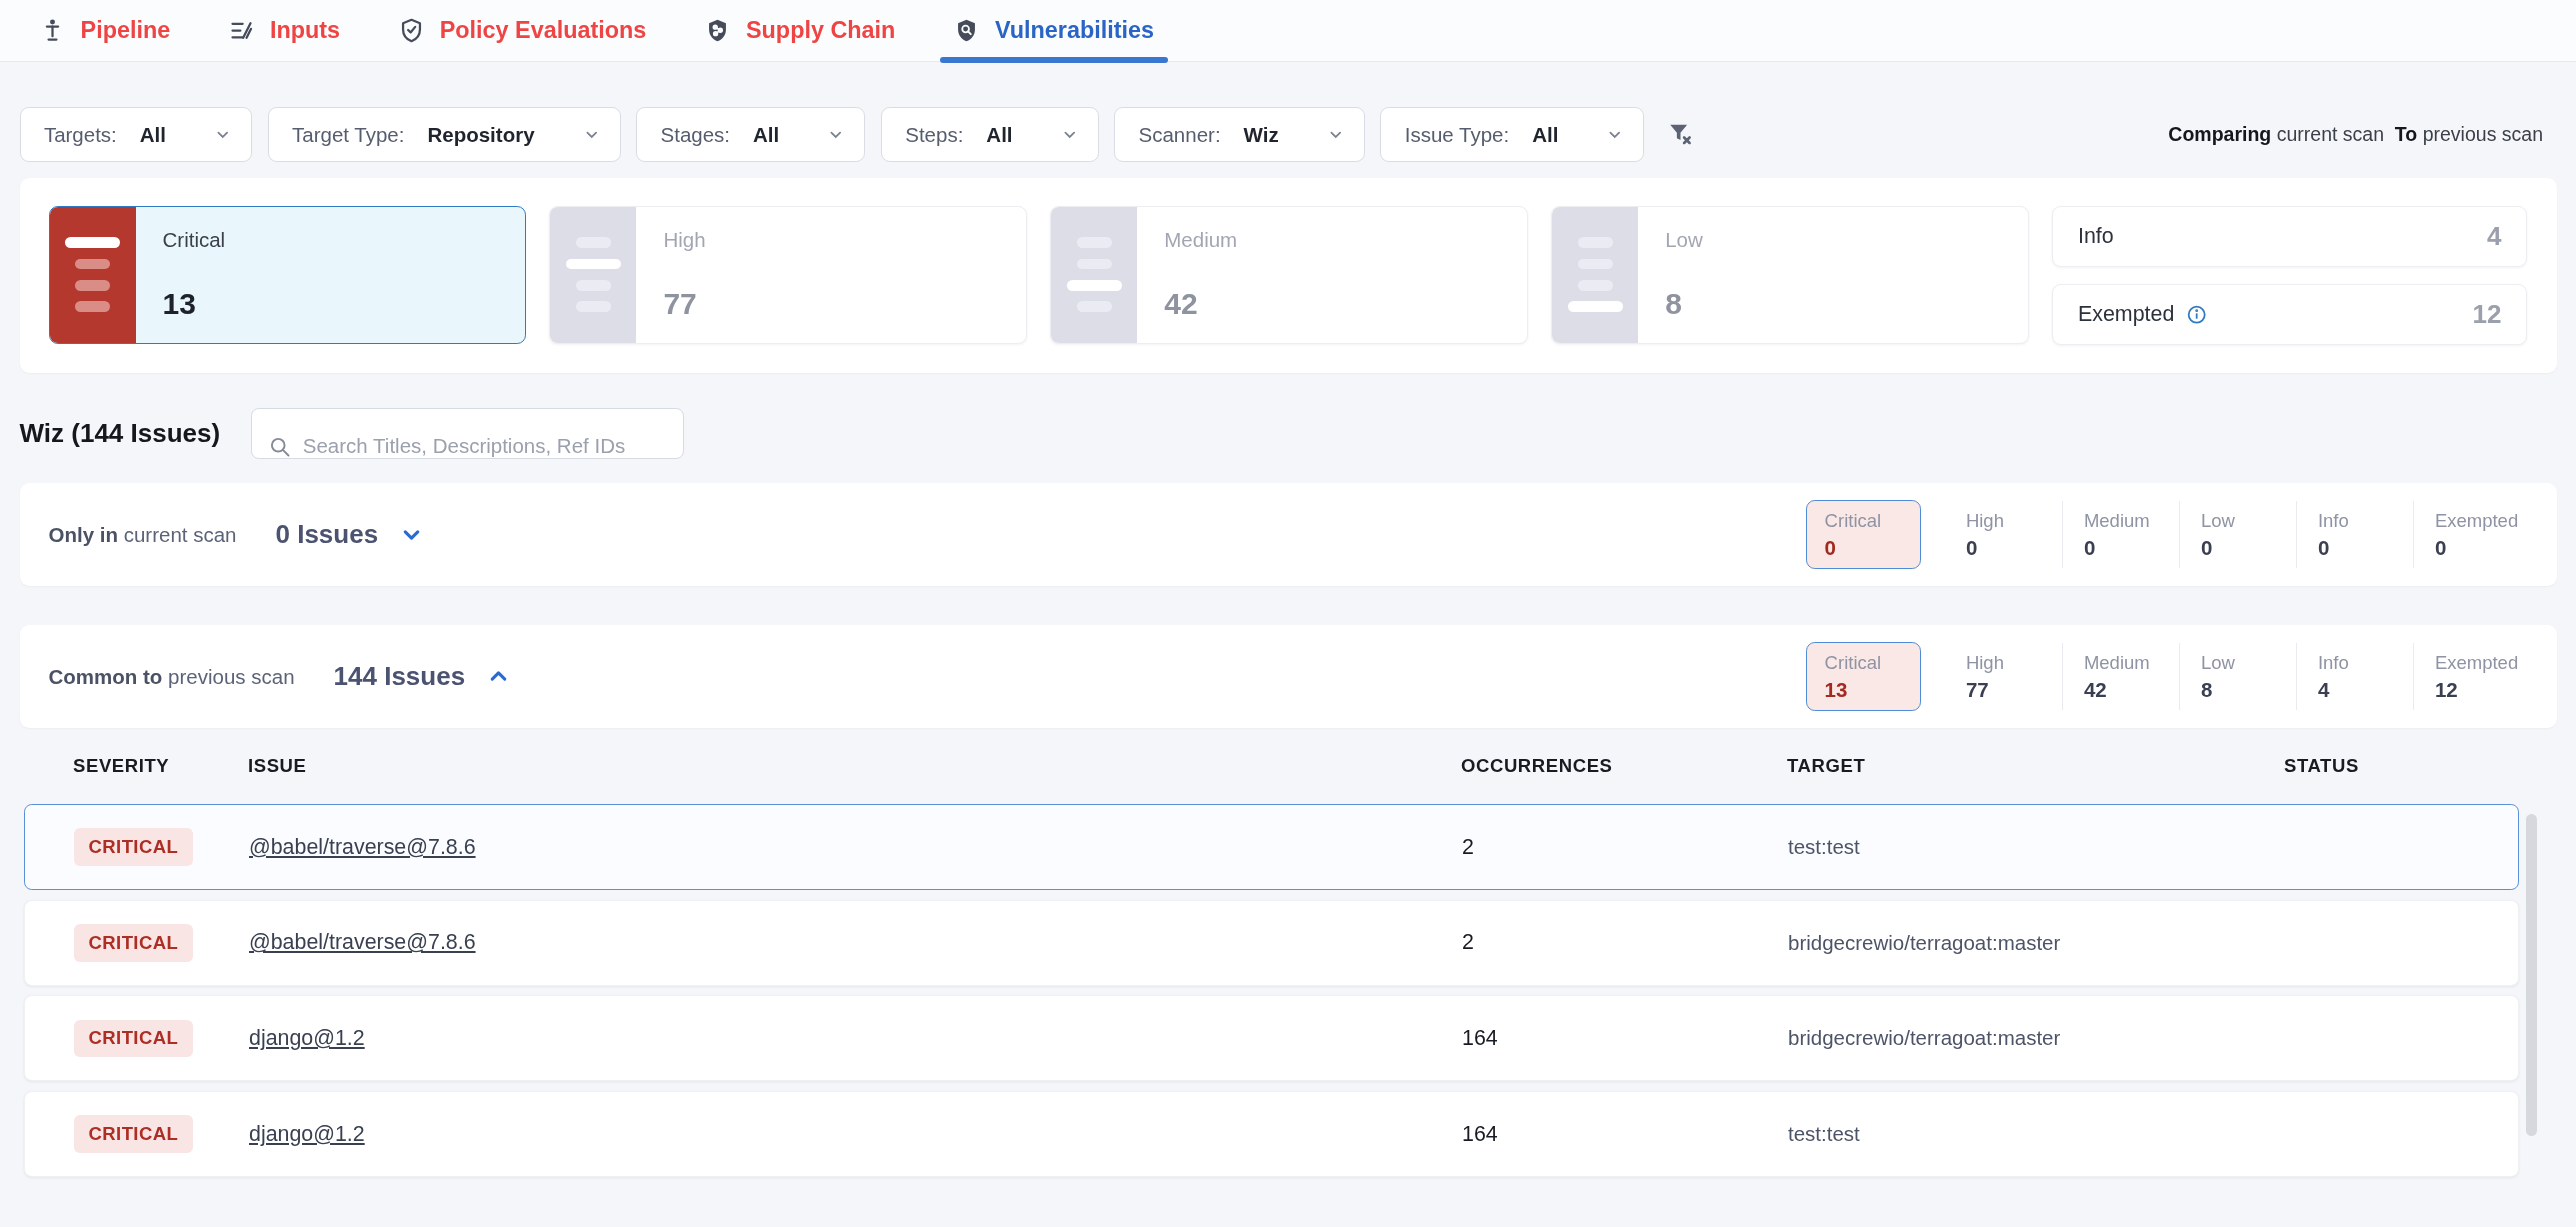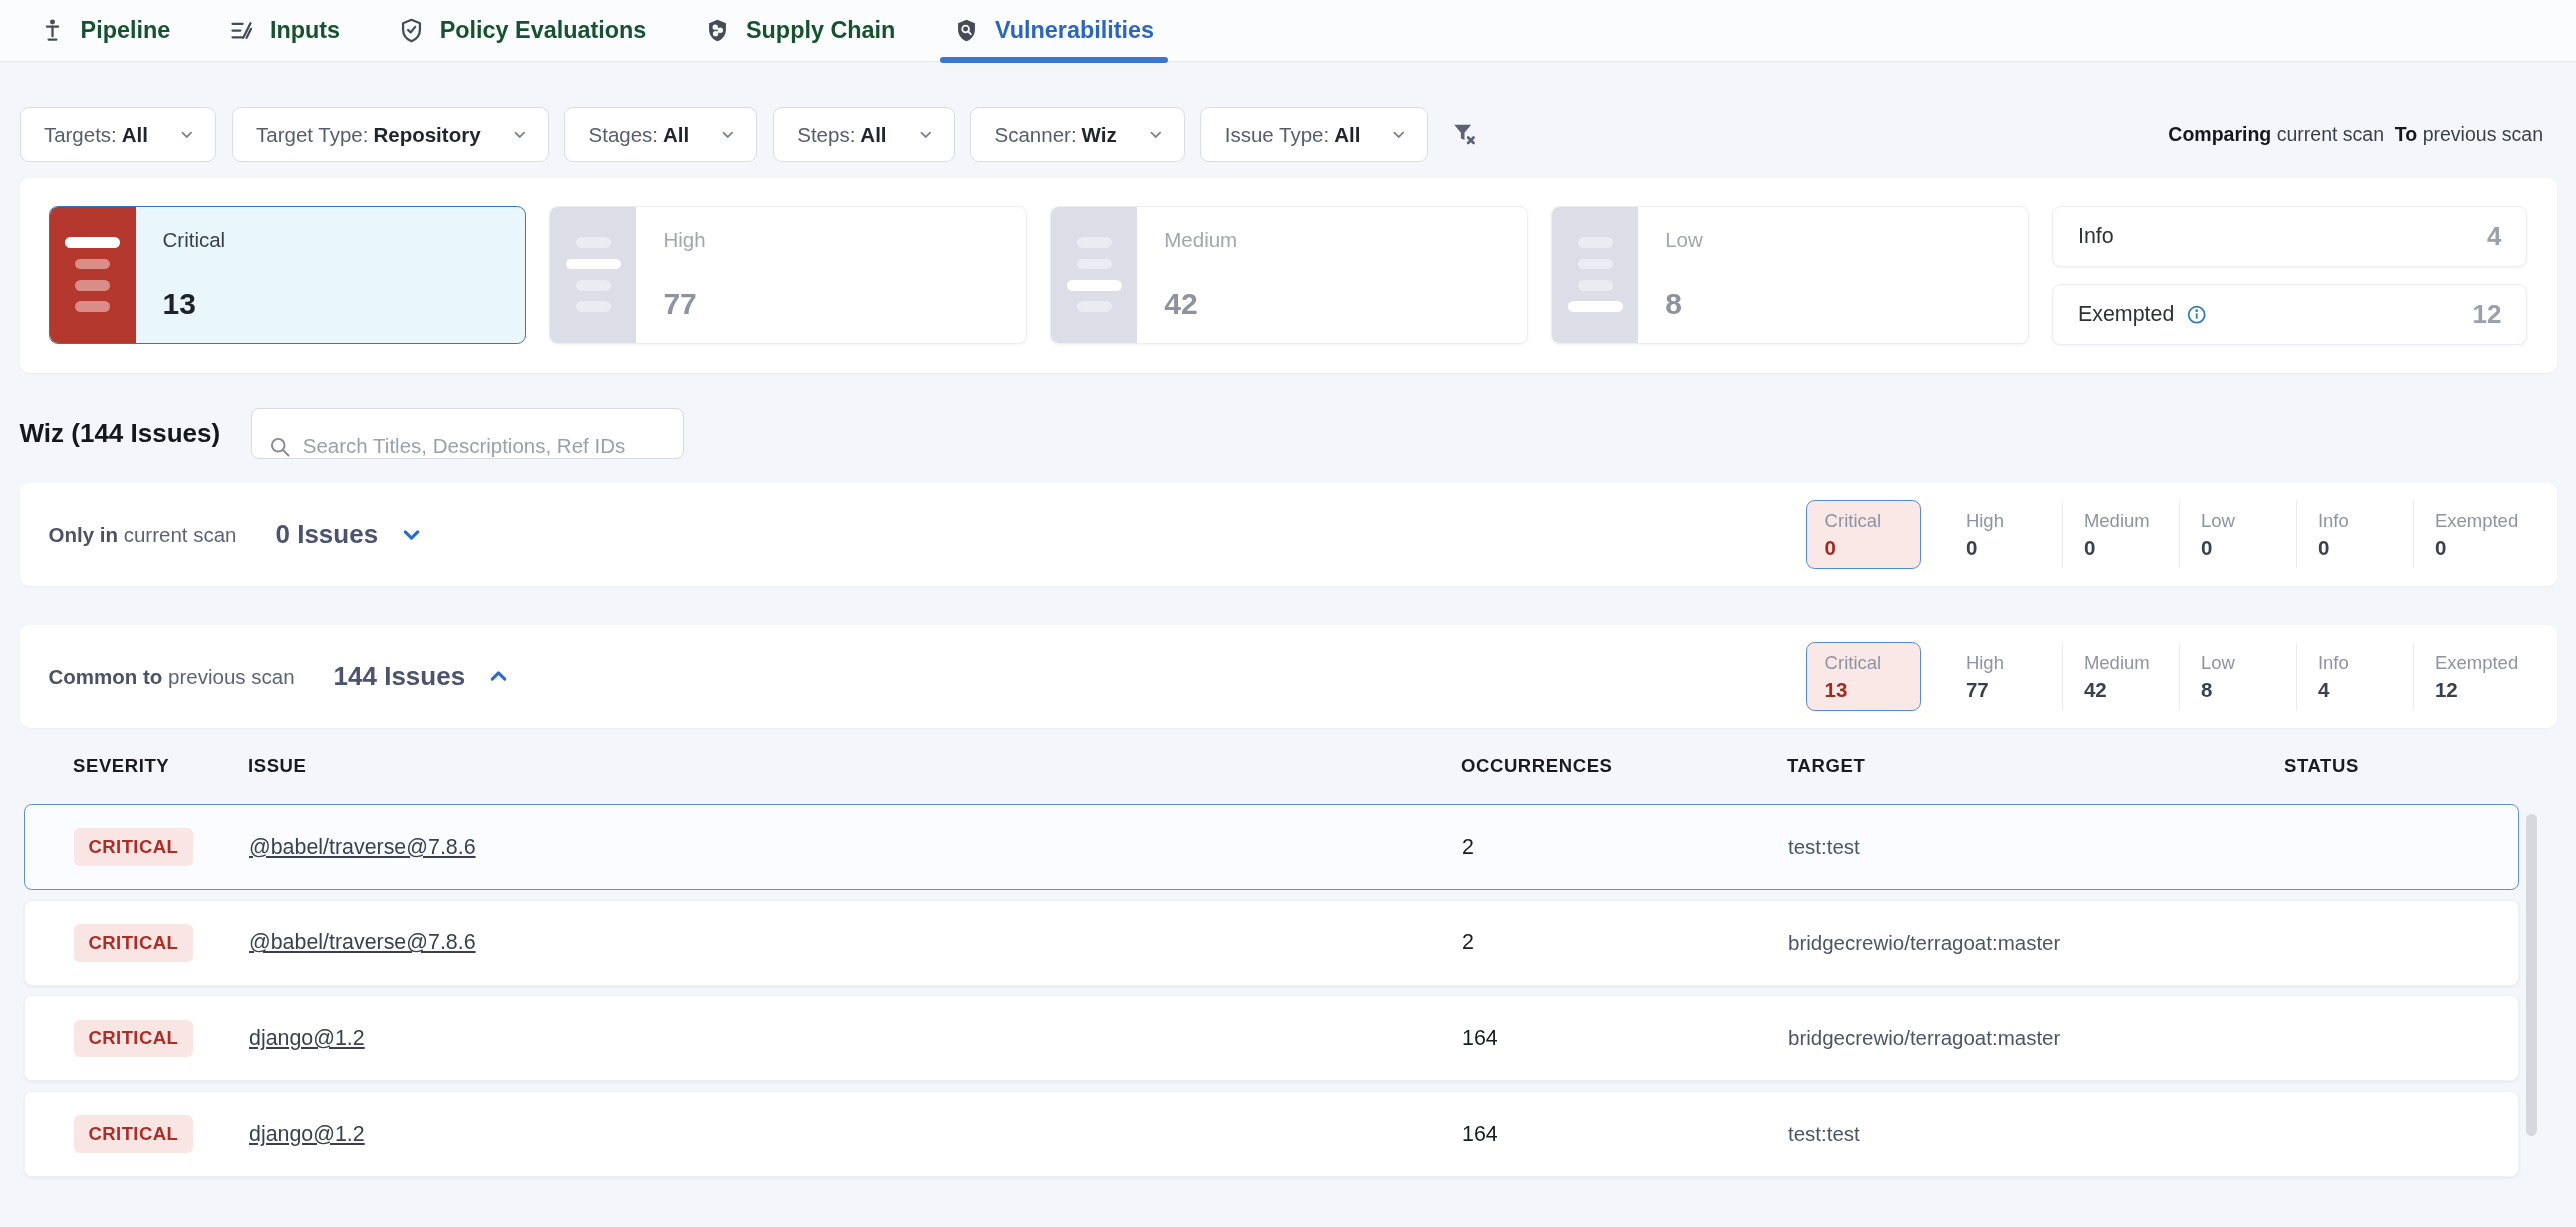--- a/index.html
+++ b/index.html
@@ -13,37 +13,37 @@
   }
   
   .tabbar {
     height:62px; background:#fbfcfd;
     border-bottom:1.9px solid #e8eaef;
     display:flex; align-items:stretch; padding-left:39px;
   }
   .tab {
     display:flex; align-items:center; gap:14.6px;
     margin-right:58px; position:relative;
-    font-size:23.4px; font-weight:600; color:#14532d; cursor:pointer;
+    font-size:23.4px; font-weight:600; color:#ef4444; cursor:pointer;
   }
   .tab svg { width:27px; height:27px; color:#454b59; }
   .tab.active { color:#2a65c6; }
   .tab.active .underline {
     position:absolute; left:-13.6px; right:-13.6px; bottom:-1.9px;
     height:5.8px; background:#3a77d1; border-radius:3.9px;
   }
   
   .filter-row {
     margin:45px 33px 0 19.5px;
     display:flex; align-items:center; gap:15.6px;
   }
   .dropdown {
     height:55px; background:#fff;
     border:1px solid #d9dce4; border-radius:8.8px;
-    display:flex; align-items:center; gap:5px;
+    display:flex; align-items:center; gap:23px;
     padding:0 19.5px 0 23.4px; font-size:20.5px; color:#565d6e; cursor:pointer;
   }
   .dropdown b { color:#1f242e; font-weight:700; }
   .dropdown .chev { margin-left:25px; }
   .filter-clear { margin-left:5.8px; cursor:pointer; display:flex; }
   .compare {
     margin-left:auto; font-size:19.5px; color:#3a3f4a; white-space:pre;
   }
   .compare b { color:#14171d; }
   

